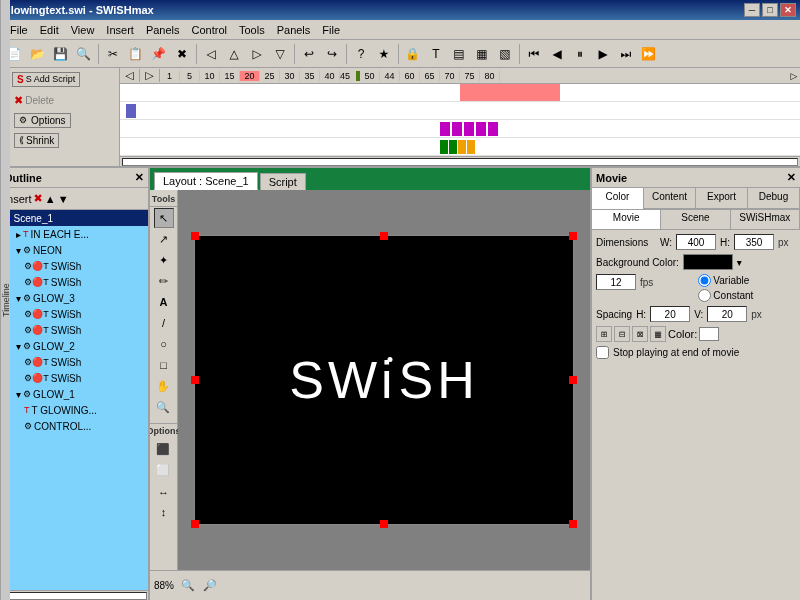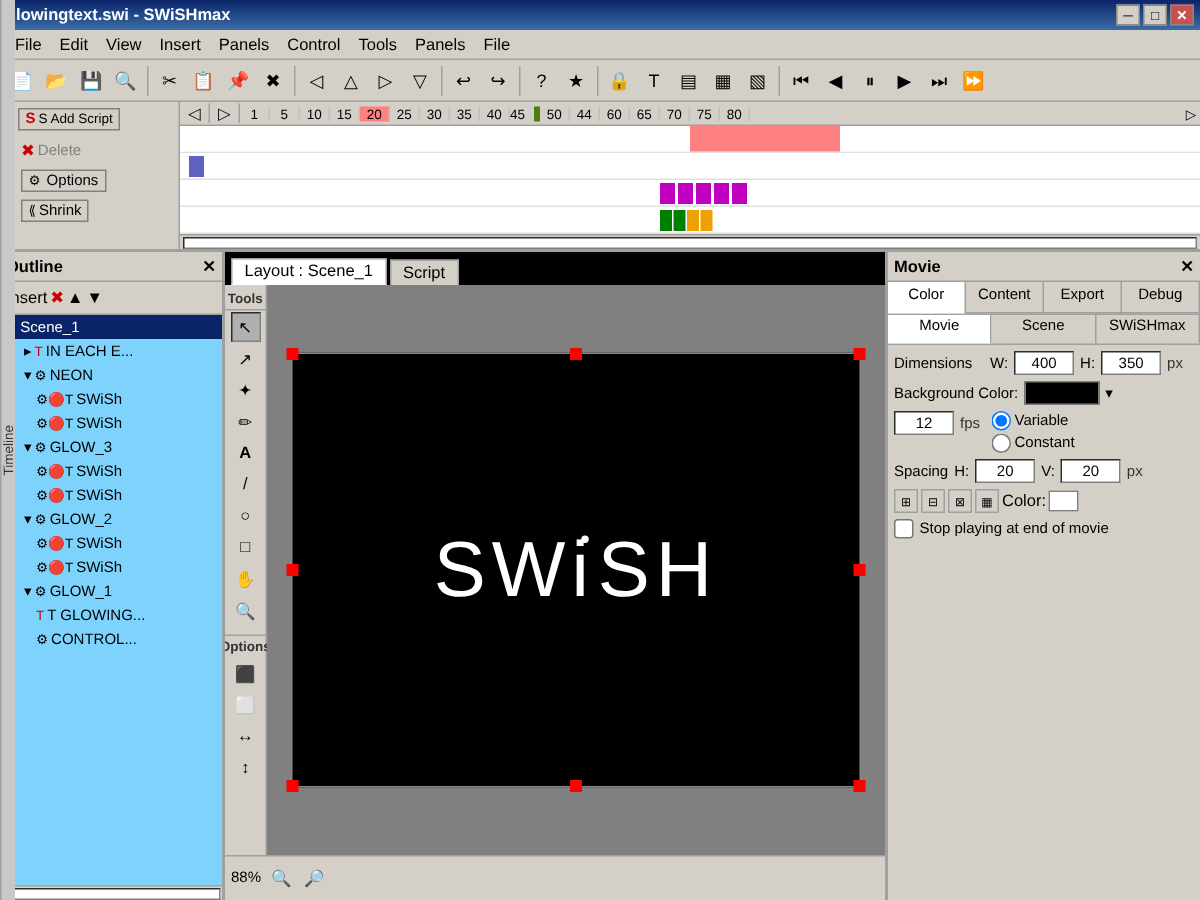--- a/index.html
+++ b/index.html
@@ -96,21 +96,21 @@
       padding: 1px 2px; display: flex; align-items: center; gap: 2px;
       white-space: nowrap; cursor: pointer; height: 16px;
     }
     .tree-item.selected { background: #0a246a; color: white; }
     .tree-indent-1 { padding-left: 8px; }
     .tree-indent-2 { padding-left: 16px; }
     .tree-indent-3 { padding-left: 24px; }
 
     
     #center-area {
-      flex: 1; display: flex; flex-direction: column; background: #000000;
+      flex: 1; display: flex; flex-direction: column; background: #15803d;
     }
     #layout-tabs {
       height: 22px; display: flex; align-items: flex-end; padding: 0 4px; gap: 2px;
     }
     .layout-tab {
       padding: 2px 8px; background: #d4d0c8; border: 1px solid #a0a0a0;
       border-bottom: none; cursor: pointer; font-size: 11px;
     }
     .layout-tab.active { background: #ffffff; border-bottom: 1px solid white; }
     #canvas-area {
@@ -195,21 +195,21 @@
       font-size: 10px; text-align: center;
     }
     .prop-unit { font-size: 10px; color: #333; }
     .color-box {
       width: 50px; height: 16px; background: black; border: 1px solid #808080; cursor: pointer;
     }
     .section-title {
       font-size: 10px; color: #cc0000; font-weight: bold; margin-top: 2px;
     }
     .radio-row {
-      display: flex; align-items: center; gap: 2px; font-size: 10px;
+      display: flex; align-items: center; gap: 2px; font-size: 10px; margin-left: 37px;
     }
     .grid-icon-row {
       display: flex; gap: 2px; align-items: center;
     }
     .grid-icon {
       width: 16px; height: 16px; background: #d4d0c8; border: 1px solid #a0a0a0;
       display: flex; align-items: center; justify-content: center; font-size: 8px;
     }
     .checkbox-row {
       display: flex; align-items: center; gap: 4px; font-size: 10px;

